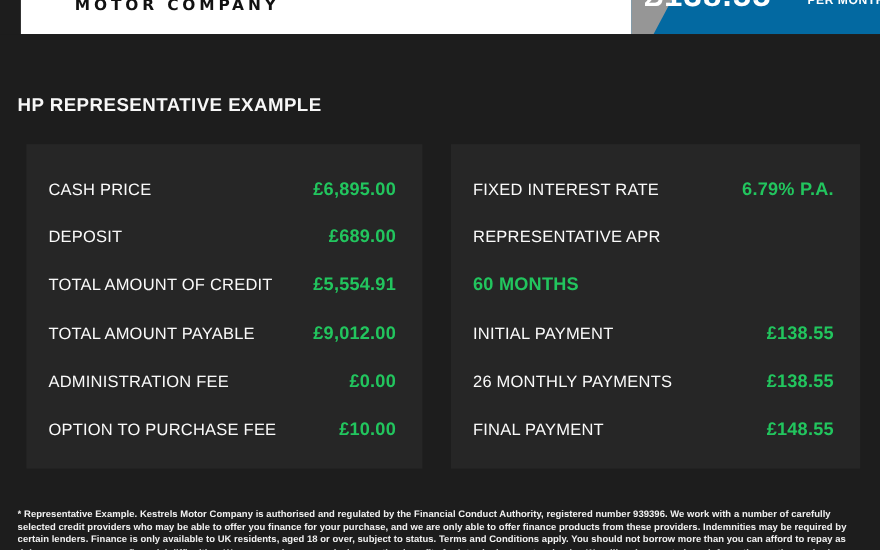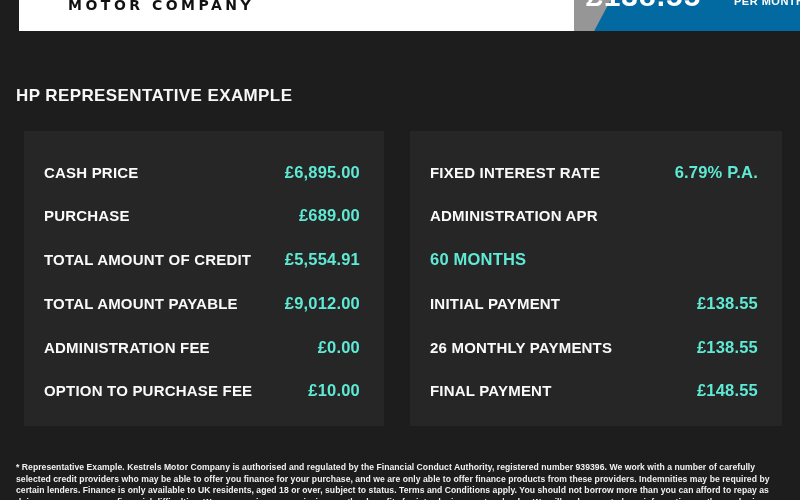--- a/index.html
+++ b/index.html
@@ -72,25 +72,25 @@
   }
   .panel-left  { left: 24px;  width: 360px; }
   .panel-right { left: 410px; width: 372px; }
 
   .row {
     display: flex; align-items: center;
     justify-content: space-between;
     height: 24px;
   }
   .row-label {
-    font-size: 15px; font-weight: 700; color: #fafafa;
+    font-size: 15px; font-weight: 400; color: #fafafa;
     letter-spacing: 0.2px; white-space: nowrap; text-align: center;
   }
   .row-value {
-    font-size: 16.5px; font-weight: 700; color: #5eead4;
+    font-size: 16.5px; font-weight: 700; color: #22c55e;
     letter-spacing: 0.2px; white-space: nowrap;
   }
 
   
   .disclaimer {
     position: absolute; top: 431px; left: 16px;
     width: 770px; height: 69px;
     overflow: hidden;
     font-size: 8.6px; font-weight: 700;
     line-height: 11.6px;
@@ -112,21 +112,21 @@
 
 <div class="dark-area">
   <div class="section-title">HP REPRESENTATIVE EXAMPLE</div>
 
   <div class="panel panel-left">
     <div class="row">
       <span class="row-label">CASH PRICE</span>
       <span class="row-value">£6,895.00</span>
     </div>
     <div class="row">
-      <span class="row-label">PURCHASE</span>
+      <span class="row-label">DEPOSIT</span>
       <span class="row-value">£689.00</span>
     </div>
     <div class="row">
       <span class="row-label">TOTAL AMOUNT OF CREDIT</span>
       <span class="row-value">£5,554.91</span>
     </div>
     <div class="row">
       <span class="row-label">TOTAL AMOUNT PAYABLE</span>
       <span class="row-value">£9,012.00</span>
     </div>
@@ -139,21 +139,21 @@
       <span class="row-value">£10.00</span>
     </div>
   </div>
 
   <div class="panel panel-right">
     <div class="row">
       <span class="row-label">FIXED INTEREST RATE</span>
       <span class="row-value">6.79% P.A.</span>
     </div>
     <div class="row">
-      <span class="row-label">ADMINISTRATION APR</span>
+      <span class="row-label">REPRESENTATIVE APR</span>
     </div>
     <div class="row">
       <span class="row-value">60 MONTHS</span>
     </div>
     <div class="row">
       <span class="row-label">INITIAL PAYMENT</span>
       <span class="row-value">£138.55</span>
     </div>
     <div class="row">
       <span class="row-label">26 MONTHLY PAYMENTS</span>

